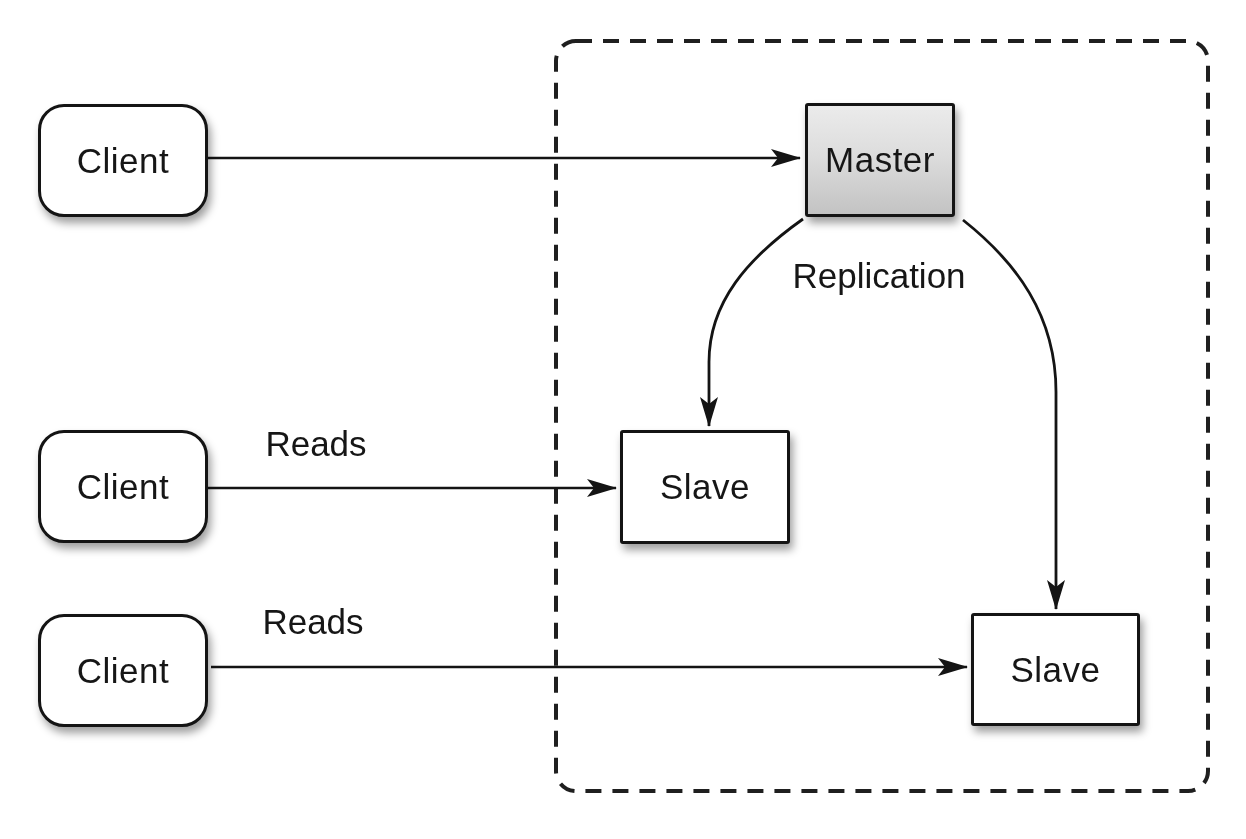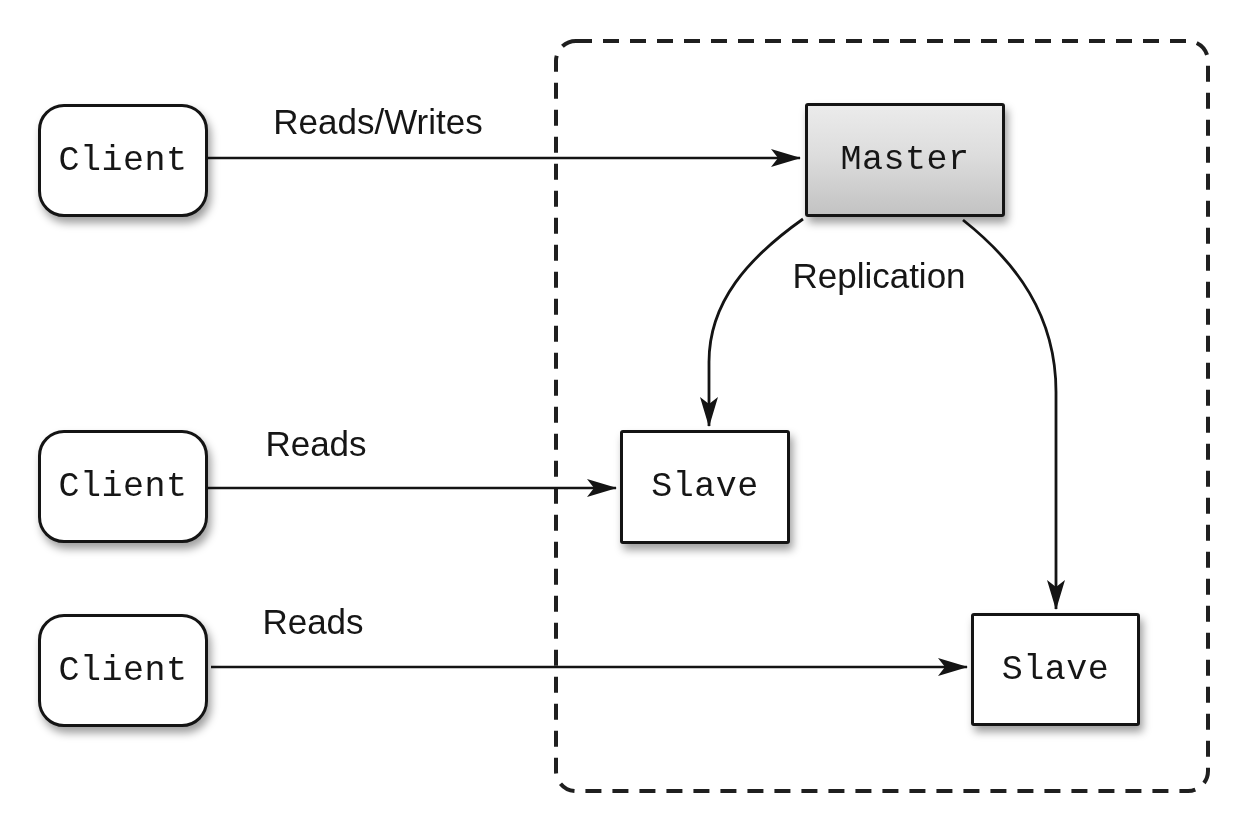--- a/index.html
+++ b/index.html
@@ -27,35 +27,34 @@
     display: flex;
     align-items: center;
     justify-content: center;
     box-sizing: border-box;
     border: 3px solid #141414;
     background: #ffffff;
     color: #161616;
     font-size: 35px;
     letter-spacing: 0.5px;
     box-shadow: 3px 6px 9px rgba(0,0,0,0.38);
-    font-family: Liberation Mono, monospace;
   }
   .node.client {
     left: 38px;
     width: 170px;
     height: 113px;
     border-radius: 26px;
   }
   .node.rect {
     border-radius: 3px;
   }
   .node.master {
     left: 805px;
     top: 103px;
-    width: 200px;
+    width: 150px;
     height: 114px;
     background: linear-gradient(180deg, #ebebeb 0%, #dddddd 45%, #c3c3c3 100%);
   }
   .slave1 {
     left: 620px;
     top: 430px;
     width: 170px;
     height: 114px;
   }
   .slave2 {
@@ -121,21 +120,20 @@
   </div>
 
   <div class="node rect slave1">
     <span>Slave</span>
   </div>
 
   <div class="node rect slave2">
     <span>Slave</span>
   </div>
 
-  <div class="edge-label lbl-reads-writes">Reads/Writes</div>
 
   <div class="edge-label lbl-reads-mid">Reads</div>
 
   <div class="edge-label lbl-reads-bottom">Reads</div>
 
   <div class="edge-label lbl-replication">Replication</div>
 
 </div>
 
 </body></html>

